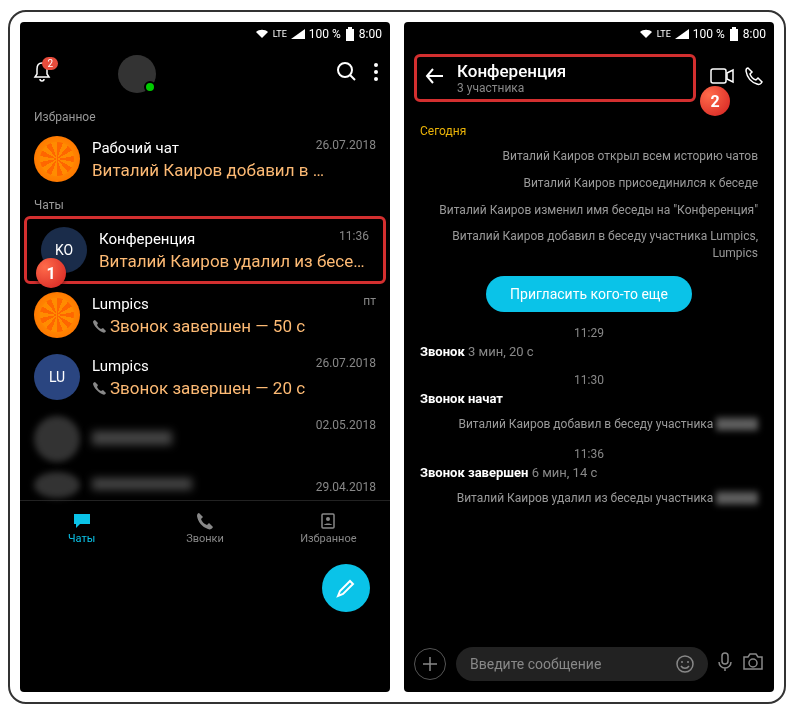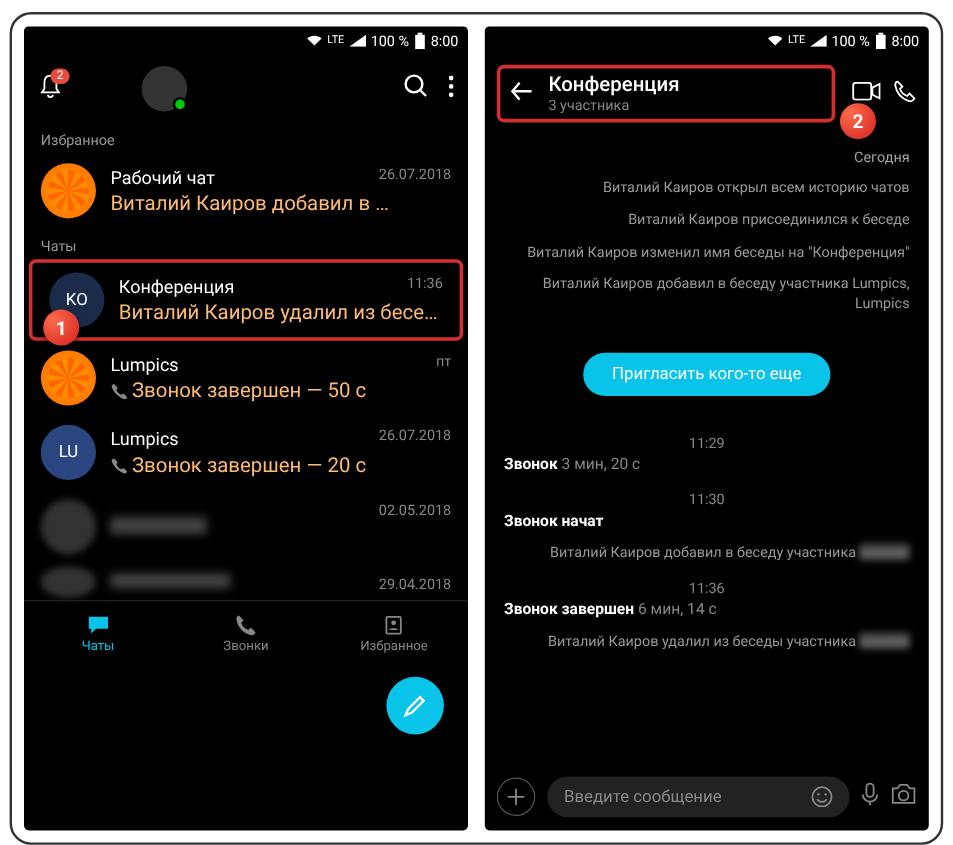--- a/index.html
+++ b/index.html
@@ -34,23 +34,23 @@
 .fab{position:absolute;right:20px;bottom:80px;width:48px;height:48px;border-radius:50%;background:#0ac3e8;display:flex;align-items:center;justify-content:center}
 .nav{height:56px;display:flex;border-top:1px solid #222}
 .nb{flex:1;display:flex;flex-direction:column;align-items:center;justify-content:center;gap:2px;font-size:11px;color:#888}
 .nb.act{color:#0ac3e8}
 .hdr2{display:flex;align-items:center;padding:8px 10px;gap:10px}
 .hbox{border:3px solid #d32f2f;border-radius:6px;padding:4px 8px;display:flex;align-items:center;gap:12px;flex:1;margin-right:4px}
 .ht{flex:1}
 .ht h1{color:#fff;font-size:17px;font-weight:500}
 .ht p{color:#888;font-size:12px}
 .body{flex:1;overflow:hidden;padding:6px 16px}
-.day{text-align:right;color:#a3a3a3;font-size:12px;margin:8px 0}
+.day{text-align:left;color:#eab308;font-size:12px;margin:8px 0}
 .sys{text-align:right;color:#999;font-size:12px;margin:10px 0;line-height:1.4}
-.btn{background:#0ac3e8;color:#fff;border:none;border-radius:20px;padding:10px 24px;font-size:14px;display:block;margin:32px auto}
+.btn{background:#0ac3e8;color:#fff;border:none;border-radius:20px;padding:10px 24px;font-size:14px;display:block;margin:14px auto}
 .tm{text-align:center;color:#888;font-size:12px;margin-top:14px}
 .ev{text-align:left;color:#fff;font-size:13px;margin:4px 0}
 .ev span{color:#888}
 .inp{height:56px;display:flex;align-items:center;padding:0 10px;gap:10px}
 .plus{width:32px;height:32px;border-radius:50%;border:1px solid #555;display:flex;align-items:center;justify-content:center;color:#888}
 .tf{flex:1;background:#222;border-radius:20px;padding:8px 14px;color:#888;font-size:14px;display:flex;align-items:center;justify-content:space-between}
 </style>
 </head>
 <body>
 

